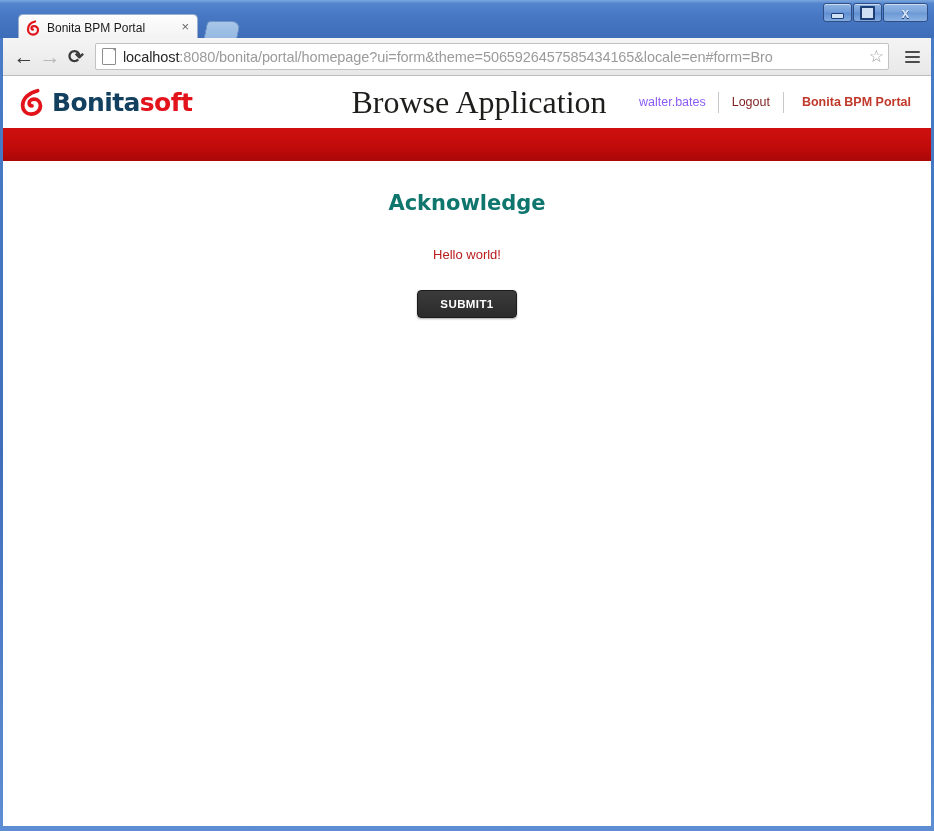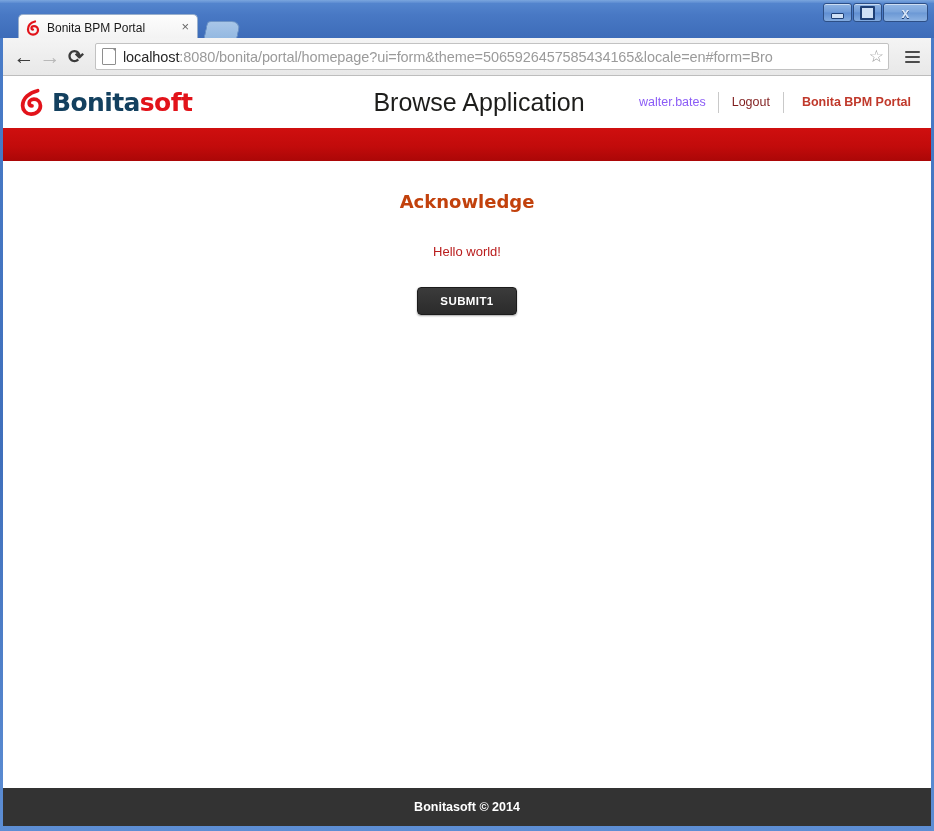--- a/index.html
+++ b/index.html
@@ -274,22 +274,22 @@
     line-height: 1;
   }
   .logo-text .b { color: #13405f; }
   .logo-text .s { color: #e2131a; }
 
   .app-title {
     position: absolute;
     left: 0;
     right: 0;
     text-align: center;
-    font-family: Liberation Sans, sans-serif;
-    font-size: 25px;
+    font-family: Liberation Serif, serif;
+    font-size: 32px;
     color: #1d1d1b;
     pointer-events: none;
     margin-left: 24px;
   }
   .header-right {
     margin-left: auto;
     display: flex;
     align-items: center;
     position: relative;
     z-index: 2;
@@ -319,23 +319,23 @@
   }
 
   .content {
     background: #fff;
     min-height: 580px;
     padding-top: 30px;
     text-align: center;
   }
   .form-title {
     font-family: "DejaVu Sans", sans-serif;
-    font-size: 18px;
-    font-weight: bold;
-    color: #c2410c;
+    font-size: 21px;
+    font-weight: bold;
+    color: #0f766e;
     margin: 0 0 32px 0;
   }
   .form-text {
     font-size: 13px;
     color: #b91c1c;
     margin: 0 0 28px 0;
   }
   .submit-btn {
     display: inline-block;
     background: linear-gradient(to bottom, #3b3b3b, #2b2b2b);
@@ -446,18 +446,15 @@
     </div>
 
     <div class="red-band"></div>
 
     <div class="content">
       <h1 class="form-title">Acknowledge</h1>
       <p class="form-text">Hello world!</p>
       <button class="submit-btn">SUBMIT1</button>
     </div>
 
-    <div class="site-footer">
-      <span>Bonitasoft © 2014</span>
-    </div>
 
   </div>
 </div>
 
 </body></html>

